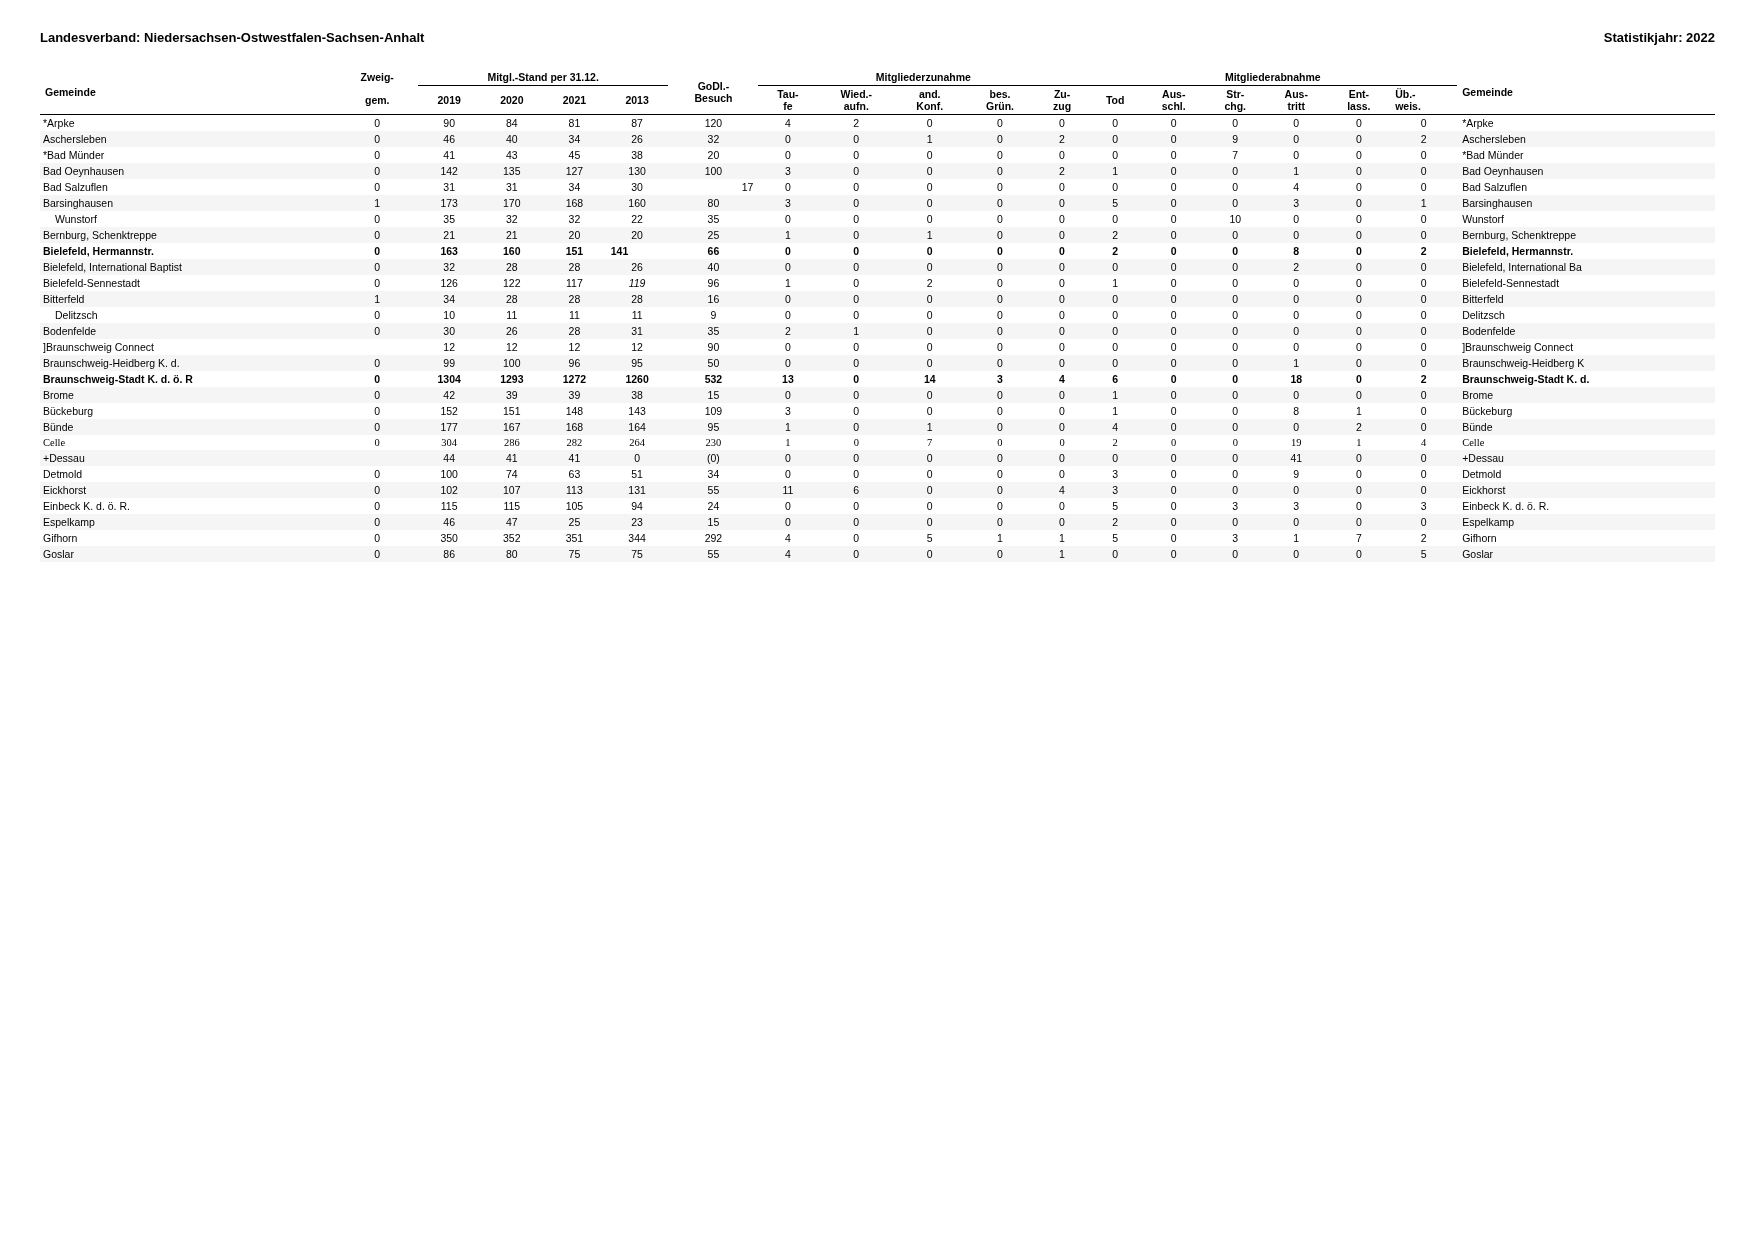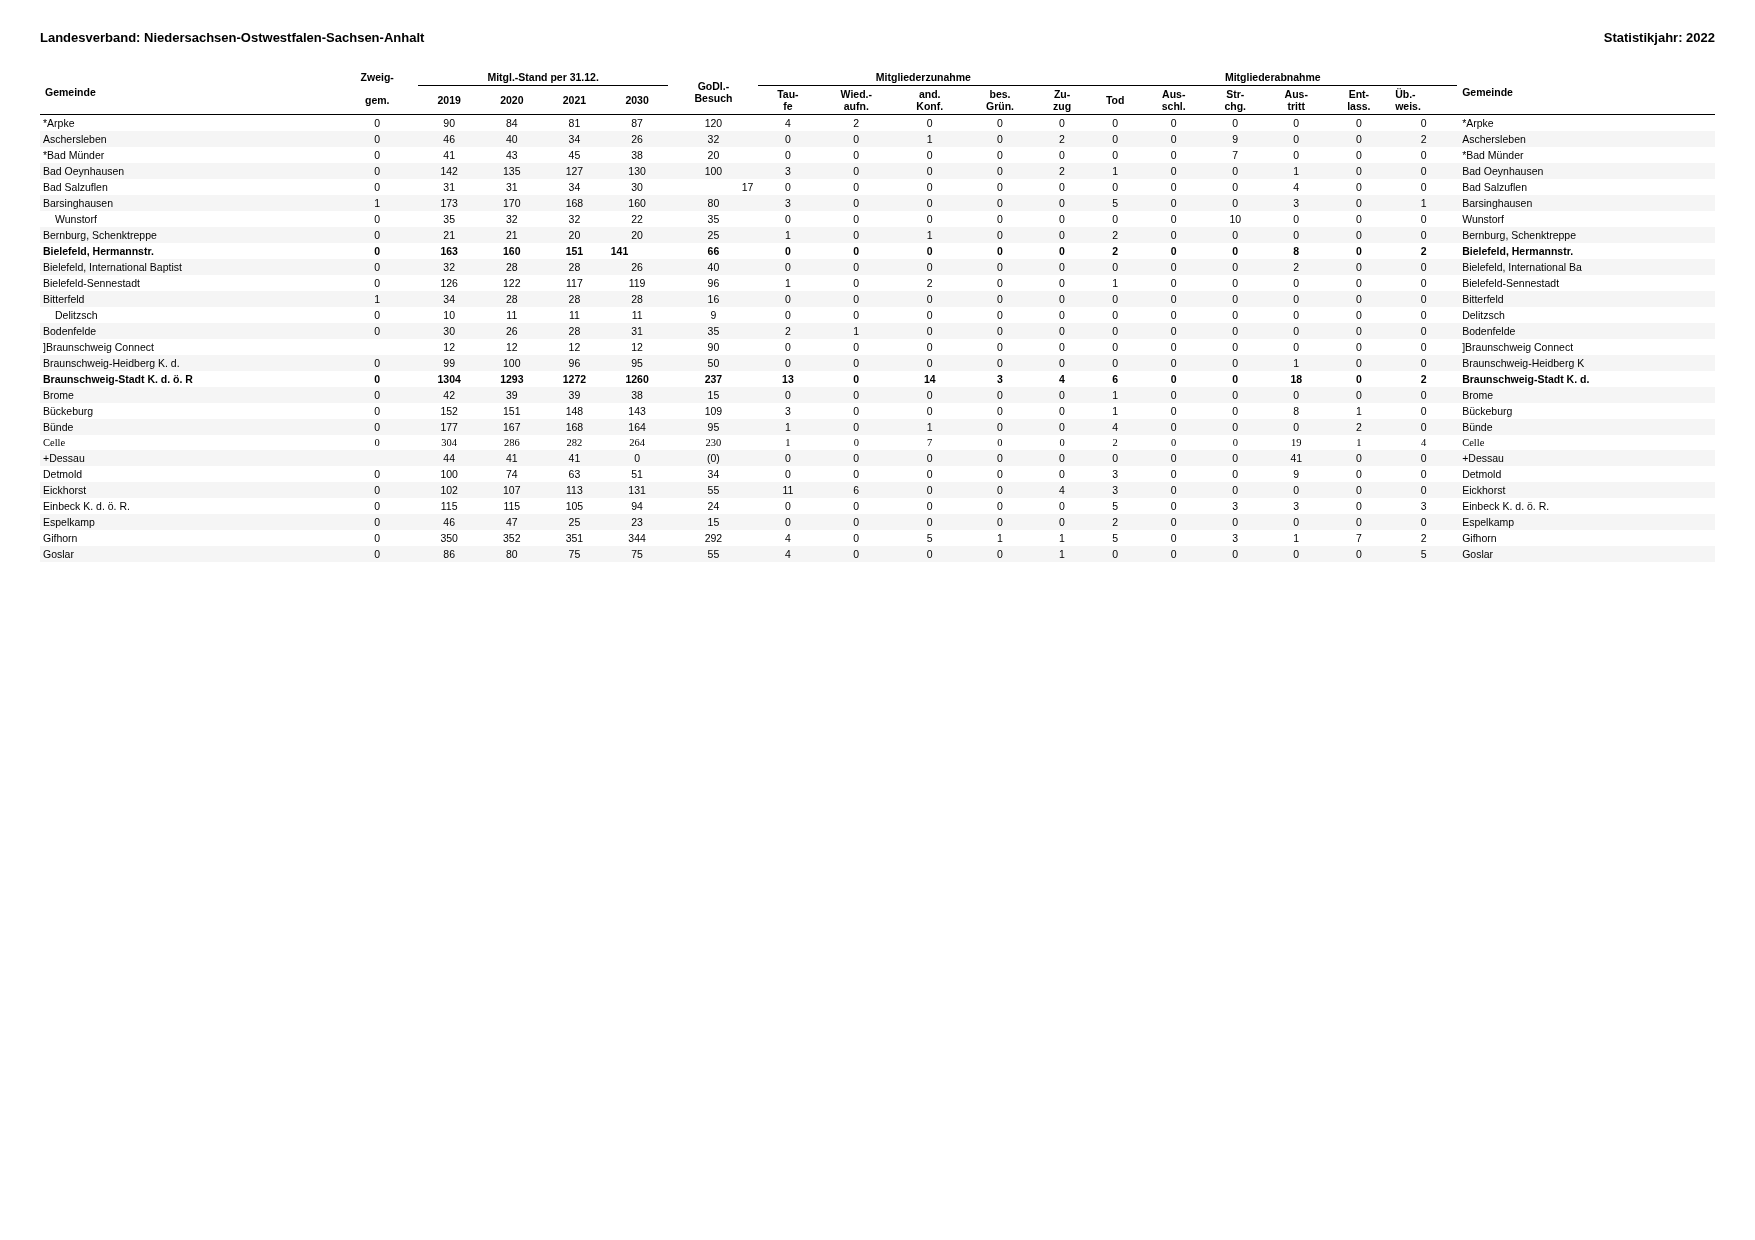--- a/index.html
+++ b/index.html
@@ -61,21 +61,21 @@
       <th rowspan="2" style="border-bottom:1px solid #000; text-align:center;">GoDI.-<br>Besuch</th>
       <th colspan="5" style="border-bottom:1px solid #000; text-align:center;">Mitgliederzunahme</th>
       <th colspan="6" style="border-bottom:1px solid #000; text-align:center;">Mitgliederabnahme</th>
       <th rowspan="2" style="text-align:left; border-bottom:1px solid #000;">Gemeinde</th>
     </tr>
     <tr>
       <th style="border-bottom:1px solid #000; text-align:center;">gem.</th>
       <th style="border-bottom:1px solid #000;">2019</th>
       <th style="border-bottom:1px solid #000;">2020</th>
       <th style="border-bottom:1px solid #000;">2021</th>
-      <th style="border-bottom:1px solid #000;">2030</th>
+      <th style="border-bottom:1px solid #000;">2013</th>
       <th style="border-bottom:1px solid #000;">Tau-<br>fe</th>
       <th style="border-bottom:1px solid #000;">Wied.-<br>aufn.</th>
       <th style="border-bottom:1px solid #000;">and.<br>Konf.</th>
       <th style="border-bottom:1px solid #000;">bes.<br>Grün.</th>
       <th style="border-bottom:1px solid #000;">Zu-<br>zug</th>
       <th style="border-bottom:1px solid #000;">Tod</th>
       <th style="border-bottom:1px solid #000;">Aus-<br>schl.</th>
       <th style="border-bottom:1px solid #000;">Str-<br>chg.</th>
       <th style="border-bottom:1px solid #000;">Aus-<br>tritt</th>
       <th style="border-bottom:1px solid #000;">Ent-<br>lass.</th>
@@ -292,21 +292,21 @@
         <td style="text-align: center;">0</td>
         <td style="text-align: center;">0</td>
         <td style="text-align: left;">Bielefeld, International Ba</td>
       </tr>
       <tr style="background: rgb(255, 255, 255);">
         <td style="text-align: left; padding-left: 3px;">Bielefeld-Sennestadt</td>
         <td style="text-align: center;">0</td>
         <td style="text-align: center;">126</td>
         <td style="text-align: center;">122</td>
         <td style="text-align: center;">117</td>
-        <td style="text-align: center;">119</td>
+        <td style="text-align: center; font-style: italic;">119</td>
         <td style="text-align: center;">96</td>
         <td style="text-align: center;">1</td>
         <td style="text-align: center;">0</td>
         <td style="text-align: center;">2</td>
         <td style="text-align: center;">0</td>
         <td style="text-align: center;">0</td>
         <td style="text-align: center;">1</td>
         <td style="text-align: center;">0</td>
         <td style="text-align: center;">0</td>
         <td style="text-align: center;">0</td>
@@ -419,21 +419,21 @@
         <td style="text-align: center;">0</td>
         <td style="text-align: left;">Braunschweig-Heidberg K</td>
       </tr>
       <tr style="font-weight: bold; background: rgb(255, 255, 255);">
         <td style="text-align: left; padding-left: 3px;">Braunschweig-Stadt K. d. ö. R</td>
         <td style="text-align: center;">0</td>
         <td style="text-align: center;">1304</td>
         <td style="text-align: center;">1293</td>
         <td style="text-align: center;">1272</td>
         <td style="text-align: center;">1260</td>
-        <td style="text-align: center;">237</td>
+        <td style="text-align: center;">532</td>
         <td style="text-align: center;">13</td>
         <td style="text-align: center;">0</td>
         <td style="text-align: center;">14</td>
         <td style="text-align: center;">3</td>
         <td style="text-align: center;">4</td>
         <td style="text-align: center;">6</td>
         <td style="text-align: center;">0</td>
         <td style="text-align: center;">0</td>
         <td style="text-align: center;">18</td>
         <td style="text-align: center;">0</td>

